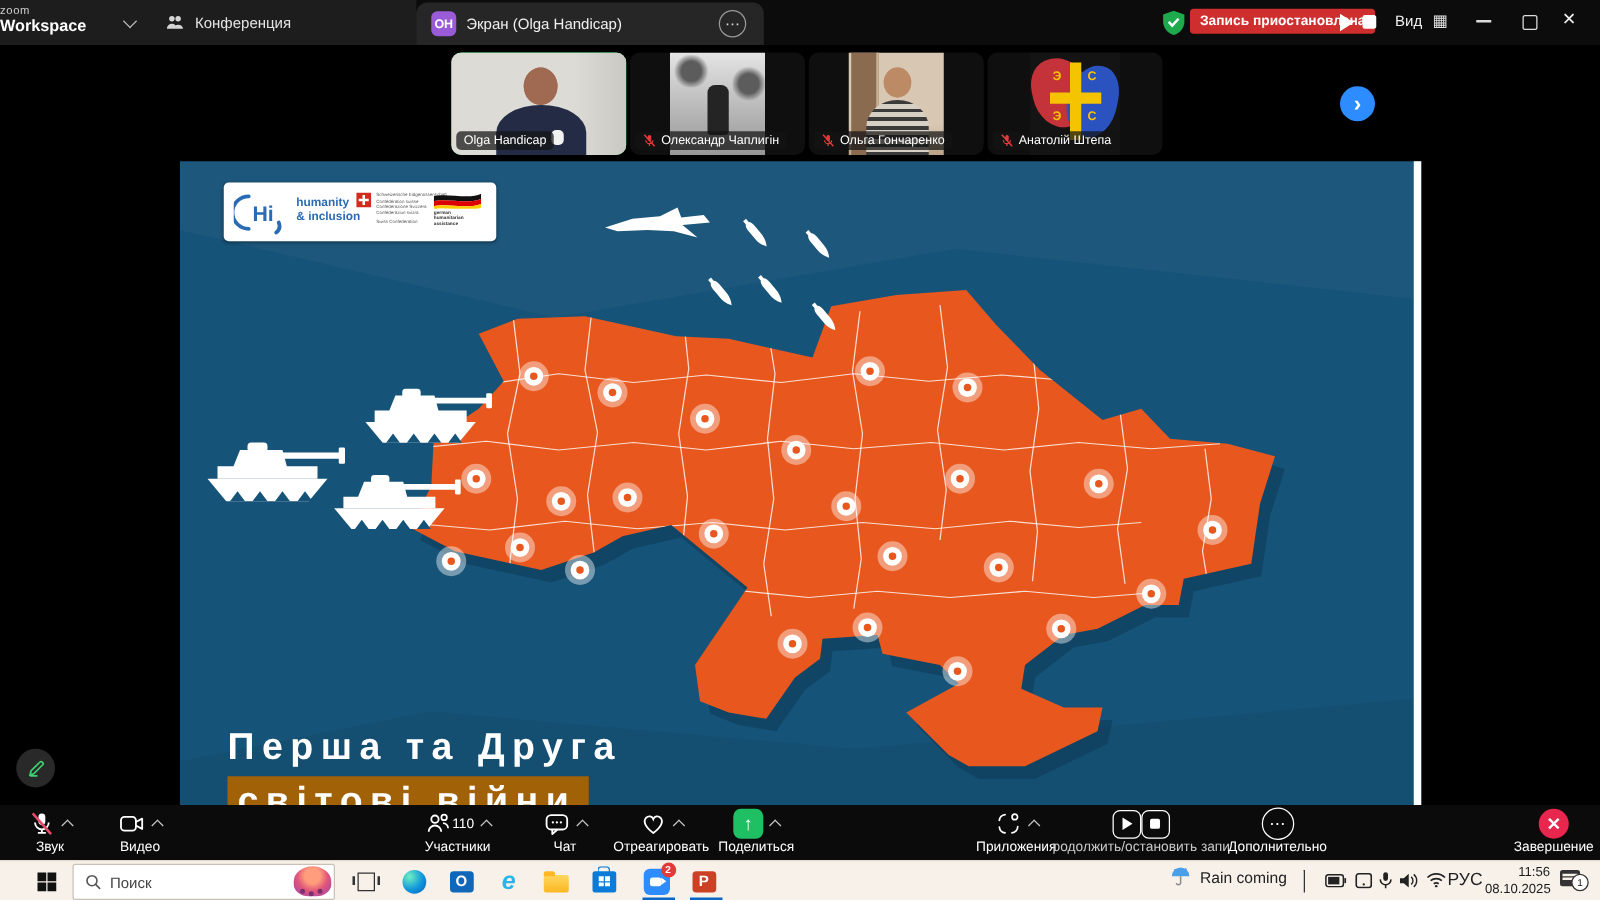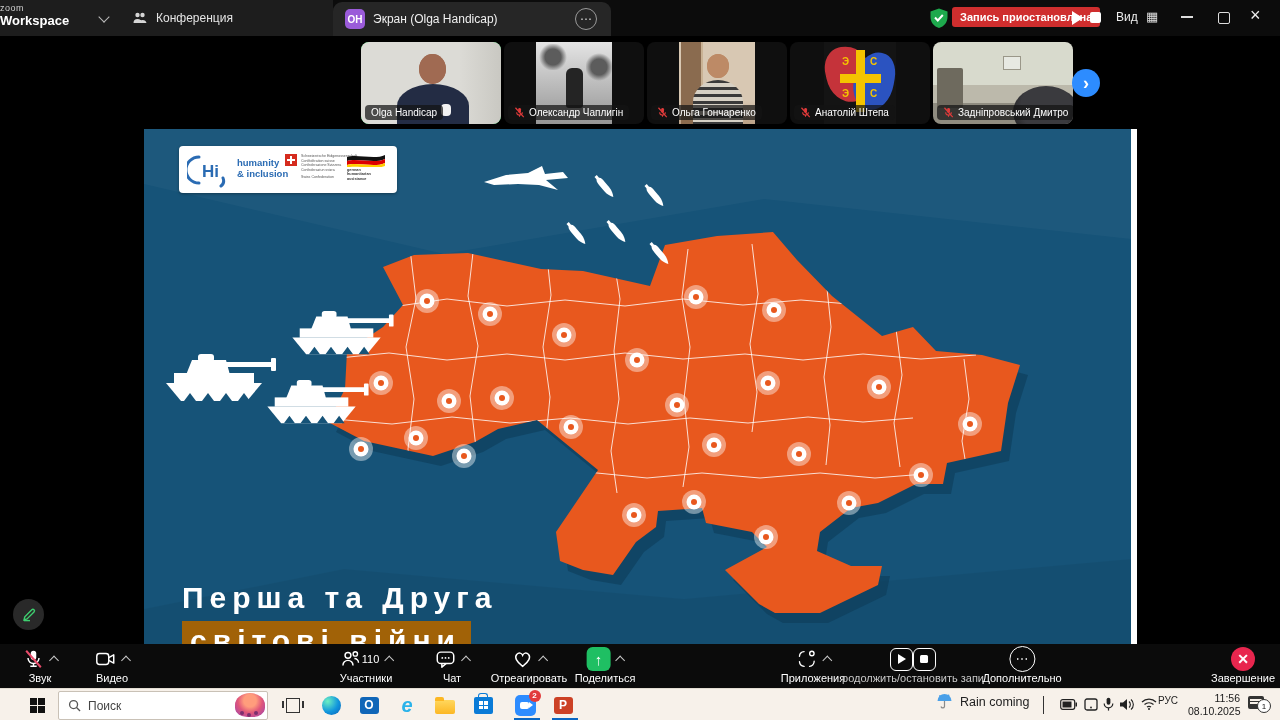--- a/index.html
+++ b/index.html
@@ -118,21 +118,21 @@
   .store i b{background:#fff;}
   .store:before{content:"";position:absolute;top:-4px;width:8px;height:4px;border:1.4px solid #0a7bd7;border-bottom:none;border-radius:3px 3px 0 0;}
   .zoomapp{width:21px;height:21px;background:#2d8cff;border-radius:5px;position:relative;display:flex;align-items:center;justify-content:center;}
   .zoomapp .cam{width:9px;height:7px;background:#fff;border-radius:2px;position:relative;margin-right:2px;}
   .zoomapp .cam:after{content:"";position:absolute;right:-4px;top:0.5px;border-right:4px solid #fff;border-top:3px solid transparent;border-bottom:3px solid transparent;transform:rotate(180deg);}
   .zbadge{position:absolute;right:-5px;top:-5px;width:12px;height:12px;border-radius:50%;background:#e23b3b;color:#fff;font-size:8px;font-weight:bold;display:flex;align-items:center;justify-content:center;}
   .ppt{width:19px;height:17px;background:#cc4125;border-radius:3px;color:#fff;font-size:12px;font-weight:bold;display:flex;align-items:center;justify-content:center;}
   .uline{position:absolute;bottom:0;height:3px;width:26px;background:#0a66c2;}
   .weather{position:absolute;left:936px;top:4px;display:flex;align-items:center;gap:7px;color:#222;font-size:12.5px;}
   .trayico{position:absolute;top:8px;color:#222;}
-  .lang{position:absolute;left:1158px;top:6px;font-size:10px;color:#222;text-align:right;}
+  .lang{position:absolute;left:1158px;top:6px;font-size:14px;color:#222;text-align:right;}
   .clock{position:absolute;left:1188px;top:3px;width:52px;text-align:right;font-size:10.5px;color:#1a1a1a;line-height:13px;}
   .notif{position:absolute;left:1248px;top:7px;width:16px;height:13px;background:#333;border-radius:2px;position:absolute;}
   .notif i{position:absolute;left:2px;top:3px;width:12px;height:1.5px;background:#f7f1ea;box-shadow:0 3px 0 #f7f1ea;}
   .notif b{position:absolute;right:-7px;bottom:-4px;width:12px;height:12px;background:#fff;border:1px solid #333;border-radius:50%;font-size:8px;color:#111;display:flex;align-items:center;justify-content:center;font-weight:normal;}
   svg{display:block;}
 </style>
 </head>
 <body>
 
 <div class="screen">
@@ -234,36 +234,20 @@
       <svg width="11" height="11" viewBox="0 0 12 12">
           <rect x="4.6" y="1" width="3" height="5.4" rx="1.5" fill="#e23b3b"></rect>
           <path d="M2.9,5.6 a3.1,3.1 0 0 0 6.2,0" fill="none" stroke="#e23b3b" stroke-width="1.1"></path>
           <line x1="6" y1="8.7" x2="6" y2="10.6" stroke="#e23b3b" stroke-width="1.1"></line>
           <line x1="1.6" y1="0.8" x2="10.6" y2="11" stroke="#e23b3b" stroke-width="1.3"></line>
         </svg>
       <span>Анатолій Штепа</span>
     </div>
   </div>
 
-  <div class="tile" style="left:933px">
-    <div class="vid full art6">
-      <div class="shelf"></div>
-        <div class="pic"></div>
-        <div class="dome"></div>
-    </div>
-    <div class="plabel">
-      <svg width="11" height="11" viewBox="0 0 12 12">
-          <rect x="4.6" y="1" width="3" height="5.4" rx="1.5" fill="#e23b3b"></rect>
-          <path d="M2.9,5.6 a3.1,3.1 0 0 0 6.2,0" fill="none" stroke="#e23b3b" stroke-width="1.1"></path>
-          <line x1="6" y1="8.7" x2="6" y2="10.6" stroke="#e23b3b" stroke-width="1.1"></line>
-          <line x1="1.6" y1="0.8" x2="10.6" y2="11" stroke="#e23b3b" stroke-width="1.3"></line>
-        </svg>
-      <span>Задніпровський Дмитро</span>
-    </div>
-  </div>
 
   <div class="next-btn">›</div>
 
   <div class="slide">
     <svg class="map-svg" width="987" height="515" viewBox="0 0 987 515">
       <defs>
         <path id="ukr" d="M239,138 L270,126 L324,124 L397,140 L439,142 L506,157 L521,116 L573,107 L629,103 L653,131 L688,167 L738,207 L769,198 L792,222 L838,226 L876,236 L864,274 L857,322 L803,334 L799,355 L772,355 L734,374 L707,379 L676,403 L673,422 L707,437 L738,437 L734,456 L676,484 L631,484 L615,475 L581,441 L623,418 L608,403 L562,394 L558,379 L514,382 L512,398 L492,413 L469,446 L439,441 L416,432 L412,403 L454,341 L393,291 L354,300 L331,313 L289,327 L220,312 L184,293 L201,260 L203,222 L239,198 L259,176 Z"></path>
         <clipPath id="mapClip">
             <use href="#ukr"></use>
           </clipPath>

